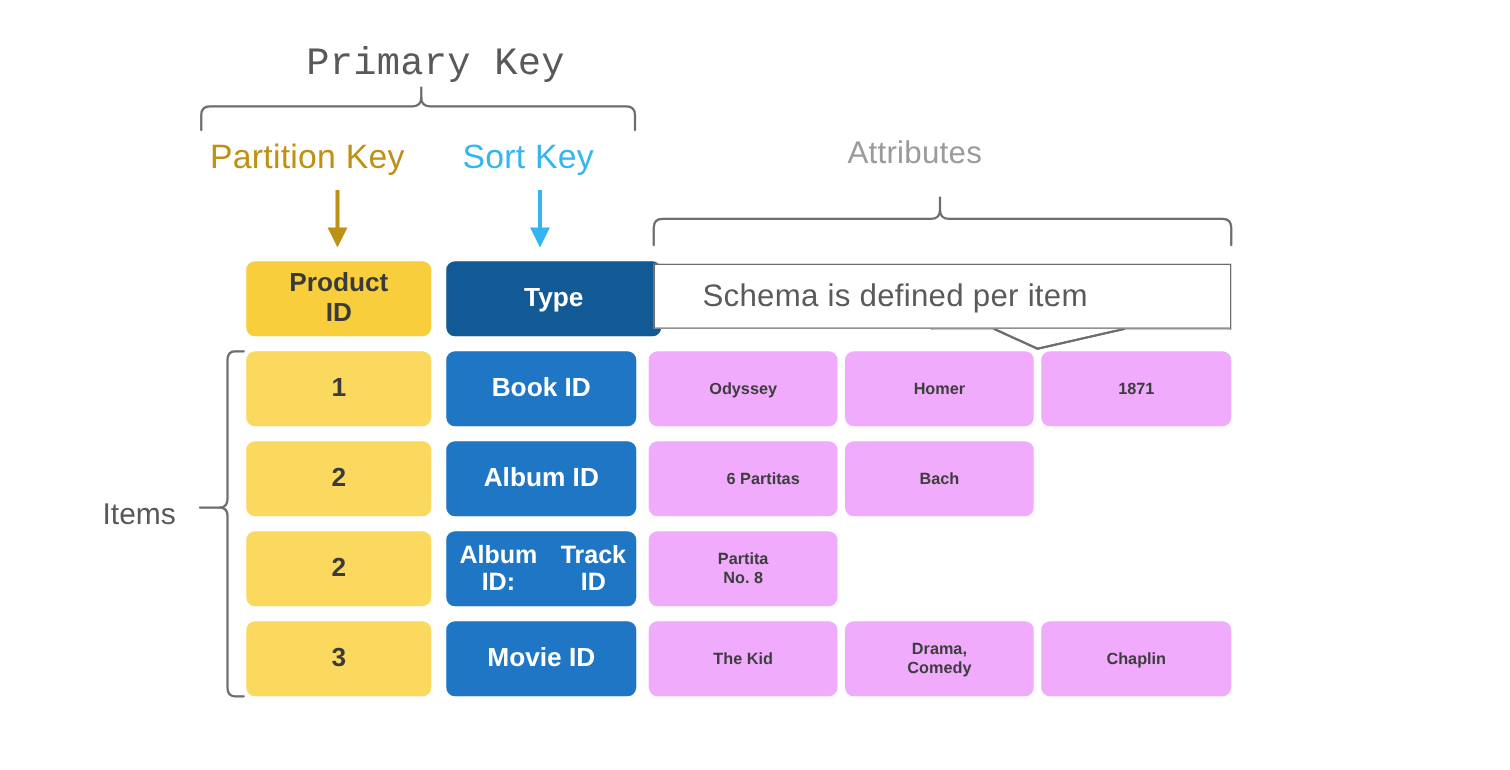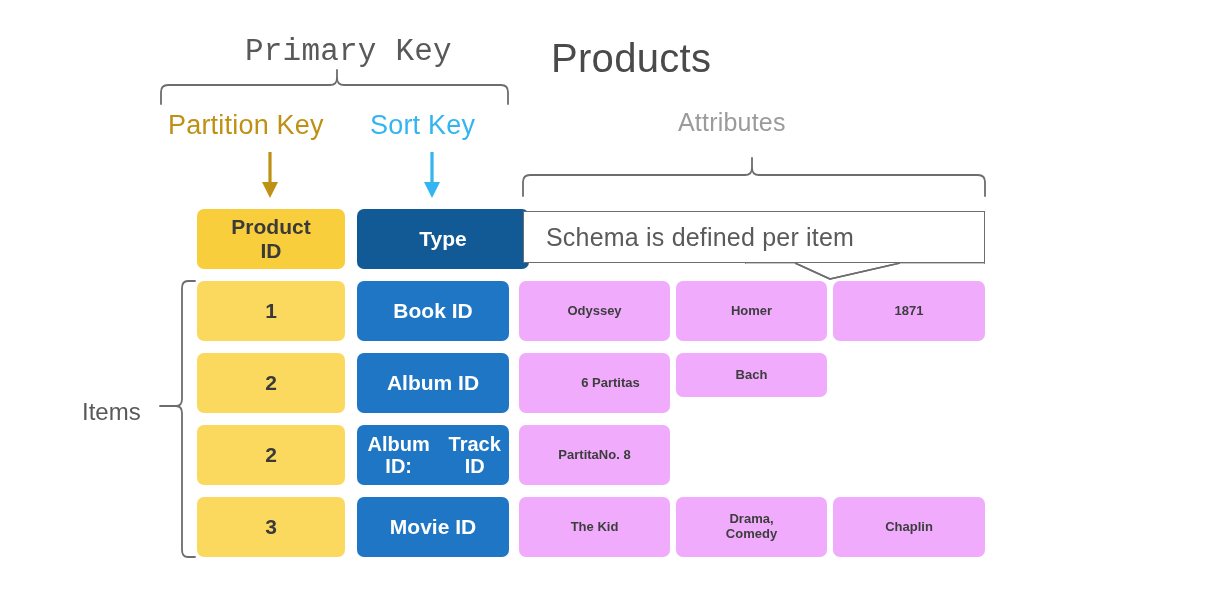--- a/index.html
+++ b/index.html
@@ -119,36 +119,35 @@
     position: absolute;
     left: 523px;
     top: 211px;
     width: 462px;
     height: 52px;
     box-sizing: border-box;
     border: 1.6px solid #6D6D6D;
     background: #ffffff;
     display: flex;
     align-items: center;
-    padding-left: 22px;
+    padding-left: 38px;
     font-size: 25px;
     color: #5A5A5A;
     letter-spacing: .2px;
     z-index: 3;
   }
 </style>
 </head>
 <body>
 
 <div class="canvas">
 
   <div class="lbl" id="primary-key-label">Primary Key</div>
   <div class="lbl" id="partition-key-label">Partition Key</div>
   <div class="lbl" id="sort-key-label">Sort Key</div>
-  <div class="lbl" id="products-title">Products</div>
   <div class="lbl" id="attributes-label">Attributes</div>
   <div class="lbl" id="items-label">Items</div>
 
   <svg class="overlay" viewBox="0 0 1208 616">
 
     <g>
       <path d="M161,104 L161,92 Q161,85 168,85 L330,85 Q337,85 337,78 Q337,85 344,85 L501,85 Q508,85 508,92 L508,104" fill="none" stroke="#6D6D6D" stroke-width="1.8" stroke-linecap="round" stroke-linejoin="round"></path>
       <path d="M337,78 L337,70" fill="none" stroke="#6D6D6D" stroke-width="1.8" stroke-linecap="round"></path>
     </g>
 
@@ -213,34 +212,34 @@
   <div>
     <div class="cell cell-pk" style="left:197px; top:353px; width:148px; height:60px;">
       <span>2</span>
     </div>
     <div class="cell cell-sk" style="left:357px; top:353px; width:152px; height:60px;">
       <span>Album  ID</span>
     </div>
     <div class="cell cell-attr" style="left:519px; top:353px; width:151px; height:60px;padding-left:32px;">
       <span>6 Partitas</span>
     </div>
-    <div class="cell cell-attr" style="left:676px; top:353px; width:151px; height:44px;align-items:center;">
+    <div class="cell cell-attr" style="left:676px; top:353px; width:151px; height:60px;align-items:center;">
       <span>Bach</span>
     </div>
   </div>
 
   <div>
     <div class="cell cell-pk" style="left:197px; top:425px; width:148px; height:60px;">
       <span>2</span>
     </div>
     <div class="cell cell-sk" style="left:357px; top:425px; width:152px; height:60px; flex-direction:row; font-size:20px;">
       <span>Album  ID:</span>
       <span>Track ID</span>
     </div>
-    <div class="cell cell-attr" style="left:519px; top:425px; width:151px; height:60px; flex-direction:row;">
+    <div class="cell cell-attr" style="left:519px; top:425px; width:151px; height:60px; flex-direction:column;">
       <span>Partita</span>
       <span>No. 8</span>
     </div>
   </div>
 
   <div>
     <div class="cell cell-pk" style="left:197px; top:497px; width:148px; height:60px;">
       <span>3</span>
     </div>
     <div class="cell cell-sk" style="left:357px; top:497px; width:152px; height:60px;">

